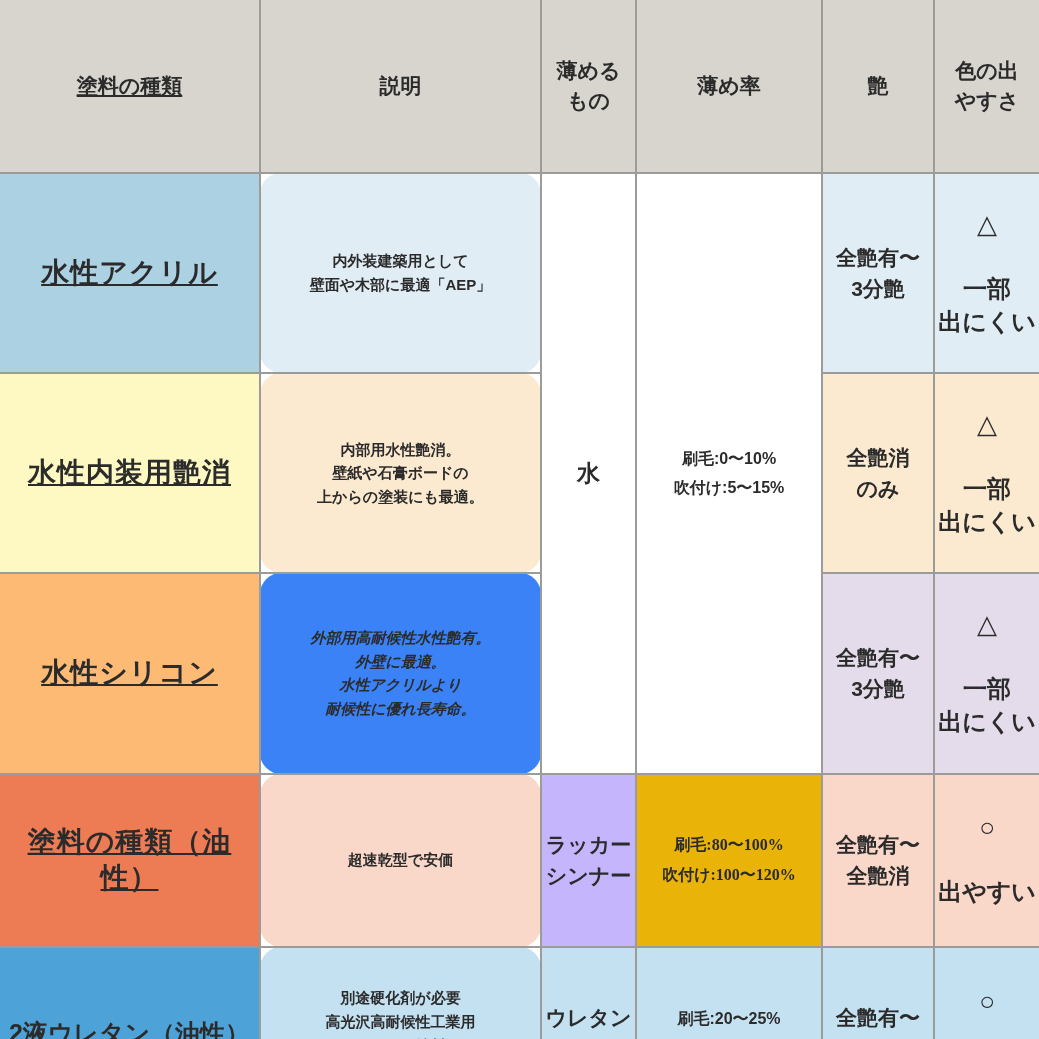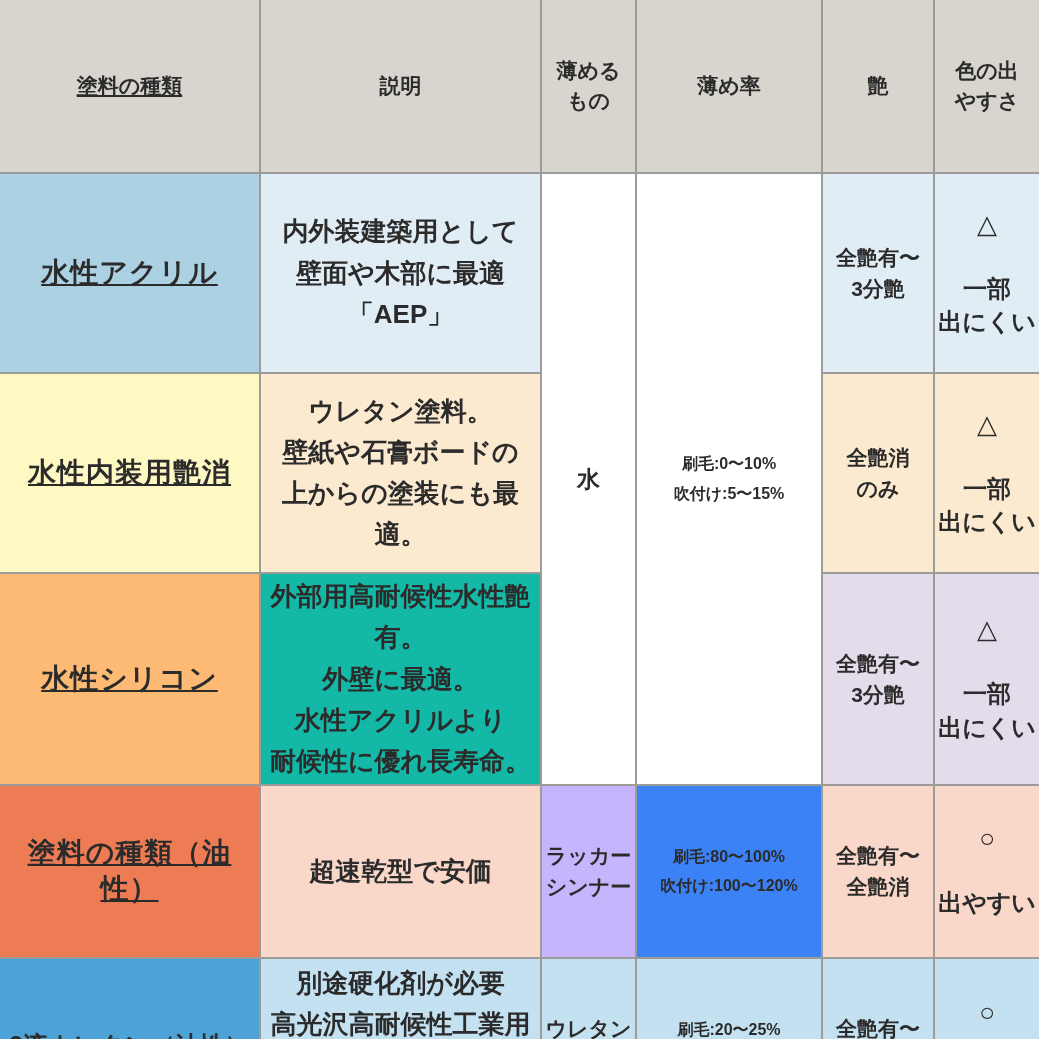--- a/index.html
+++ b/index.html
@@ -39,22 +39,23 @@
     font-size: 21px;
     line-height: 1.45;
   }
   td.name {
     font-size: 28px;
     letter-spacing: 1px;
     line-height: 1.3;
   }
   tr.row-5 td.name { font-size: 25px; letter-spacing: 0; }
   td.desc {
-    font-size: 26px;
+    font-size: 15px;
     line-height: 1.58;
+    border-radius: 21px;
   }
   td.mini {
     font-size: 21px;
     line-height: 1.5;
   }
   td.ratio {
     font-size: 16px;
     line-height: 1.85;
     letter-spacing: 0;
   }
@@ -108,53 +109,53 @@
 3分艶</td>
     <td class="mini" style="background: rgb(225, 237, 245);">
       <span class="ease-symbol">△</span>
       <span class="ease-text">一部
 出にくい</span>
     </td>
   </tr>
 
   <tr class="row-2">
     <td class="name" style="background: #fef9c3;">水性内装用艶消</td>
-    <td class="desc" style="background: rgb(252, 234, 208);">ウレタン塗料。
+    <td class="desc" style="background: rgb(252, 234, 208);">内部用水性艶消。
 壁紙や石膏ボードの
 上からの塗装にも最適。</td>
     <td class="mini" style="background: rgb(252, 234, 208);">全艶消
 のみ</td>
     <td class="mini" style="background: rgb(252, 234, 208);">
       <span class="ease-symbol">△</span>
       <span class="ease-text">一部
 出にくい</span>
     </td>
   </tr>
 
   <tr class="row-3">
     <td class="name" style="background: #fdba74;">水性シリコン</td>
-    <td class="desc" style="background: #14b8a6;">外部用高耐候性水性艶有。
+    <td class="desc" style="background: #3b82f6; font-style: italic;">外部用高耐候性水性艶有。
 外壁に最適。
 水性アクリルより
 耐候性に優れ長寿命。</td>
     <td class="mini" style="background: rgb(228, 220, 234);">全艶有〜
 3分艶</td>
     <td class="mini" style="background: rgb(228, 220, 234);">
       <span class="ease-symbol">△</span>
       <span class="ease-text">一部
 出にくい</span>
     </td>
   </tr>
 
   <tr class="row-4">
     <td class="name" style="background: rgb(237, 124, 85);">塗料の種類（油性）</td>
     <td class="desc" style="background: rgb(249, 215, 201); text-align: center;">超速乾型で安価</td>
     <td class="mini" style="background: #c4b5fd;">ラッカー
 シンナー</td>
-    <td class="ratio" style="background: #3b82f6;">刷毛:80〜100%
+    <td class="ratio" style="background: #eab308; font-family: Liberation Serif, serif;">刷毛:80〜100%
 吹付け:100〜120%</td>
     <td class="mini" style="background: rgb(249, 215, 201);">全艶有〜
 全艶消</td>
     <td class="mini" style="background: rgb(249, 215, 201);">
       <span class="ease-symbol">○</span>
       <span class="ease-text">出やすい</span>
     </td>
   </tr>
 
   <tr class="row-5">

